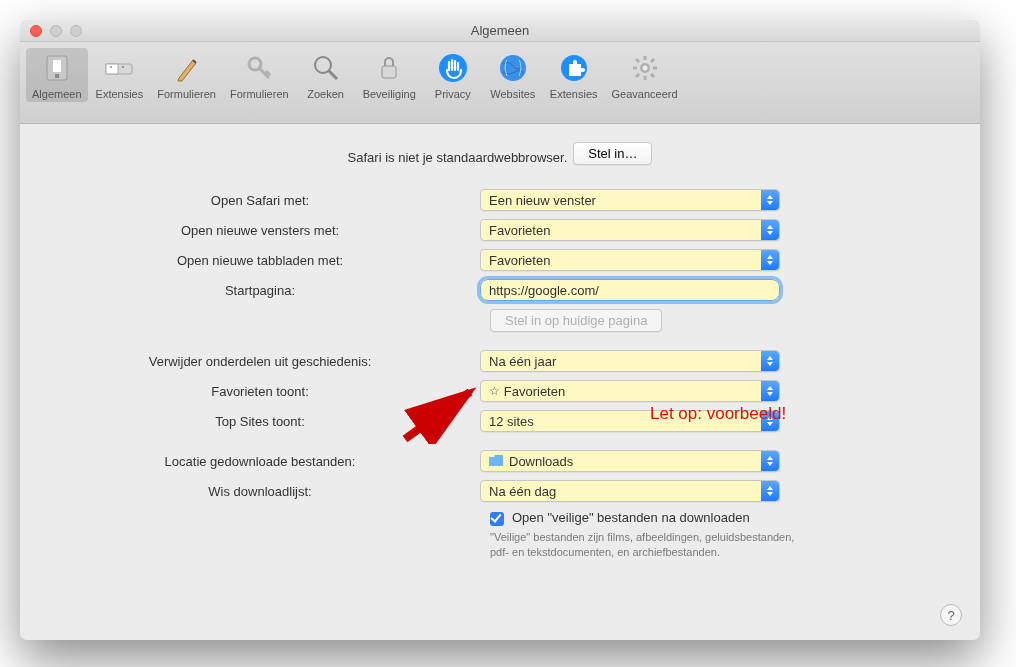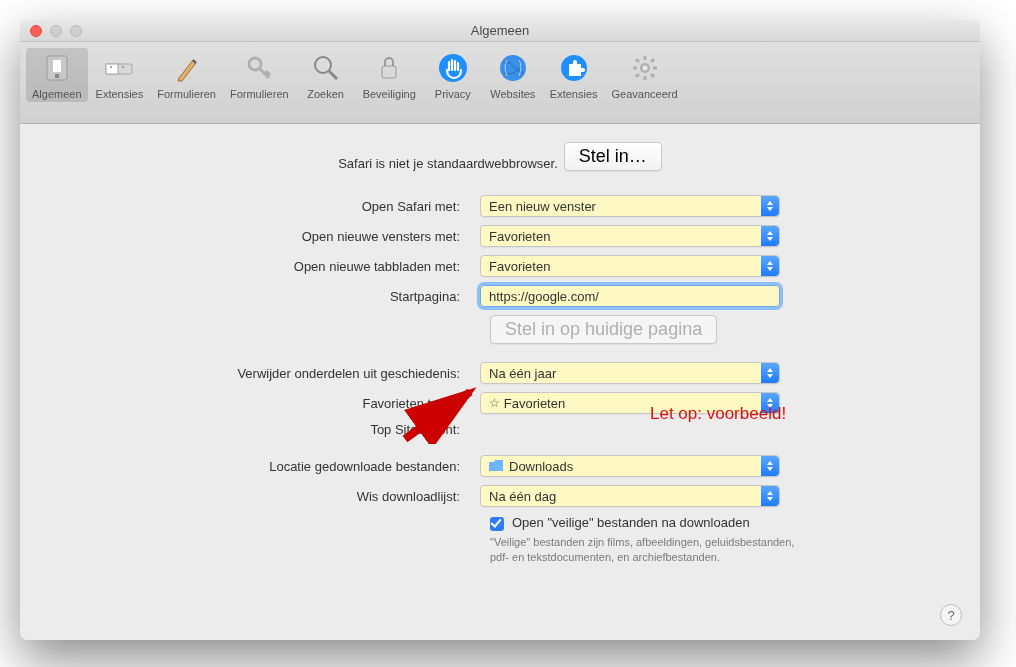--- a/index.html
+++ b/index.html
@@ -83,33 +83,33 @@
   .defaultbrowser {
     display:flex; align-items:flex-end; justify-content:center;
     gap:6px;
     margin-bottom: 24px;
   }
   .mac-btn {
     background: linear-gradient(#ffffff,#f2f2f2);
     border: 1px solid #c9c9c9;
     border-radius: 4px;
     padding: 3px 14px;
-    font-size: 18px;
+    font-size: 13px;
     box-shadow: 0 1px 0 rgba(0,0,0,0.05);
   }
   .mac-btn.disabled { color:#b0b0b0; background:#f5f5f5;}
   .rowset { margin-bottom: 18px; }
   .row {
     display:flex; align-items:center;
     margin-bottom: 8px;
   }
   .row .lbl {
     flex: 0 0 430px;
-    text-align: right;
-    padding-right: 20px;
+    text-align: center;
+    padding-right: 10px;
     font-size: 13px;
     color: #333;
   }
   .row .ctrl {
     flex: 0 0 300px;
     position: relative;
   }
   .popup, .textinput {
     width: 100%;
     height: 22px;
@@ -131,20 +131,21 @@
   }
   .popup .stepper::before, .popup .stepper::after{
     content:""; width:0;height:0; border-left:3px solid transparent; border-right:3px solid transparent;
   }
   .popup .stepper::before{ border-bottom:4px solid #fff; margin-bottom:1px;}
   .popup .stepper::after{ border-top:4px solid #fff; margin-top:1px;}
   .textinput { padding-right:8px; }
   .textinput.focused {
     outline: 3px solid #8fbff7;
     border-color:#6fa8e8;
+    border-radius:8px;
   }
   .star { display:inline-block; margin-right:4px; color:#555; font-size:12px;}
   .folder { display:inline-block; margin-right:6px;}
   .indent-btn {
     margin-left: 440px;
     margin-top: 2px;
     margin-bottom: 6px;
     display:flex; align-items:flex-start; gap:16px;
   }
   .checkbox-row {
@@ -373,20 +374,26 @@
         <div class="ctrl">
           <div class="popup">
             <span class="star">☆</span>
             <span>Favorieten</span>
             <div class="stepper"></div>
           </div>
         </div>
       </div>
       <div class="row">
         <div class="lbl">Top Sites toont:</div>
+        <div class="ctrl">
+          <div class="popup">
+            <span>12 sites</span>
+            <div class="stepper"></div>
+          </div>
+        </div>
       </div>
     </div>
 
     <div class="rowset">
       <div class="row">
         <div class="lbl">Locatie gedownloade bestanden:</div>
         <div class="ctrl">
           <div class="popup">
             <span class="folder">
               <svg width="14" height="11" viewBox="0 0 14 11">

